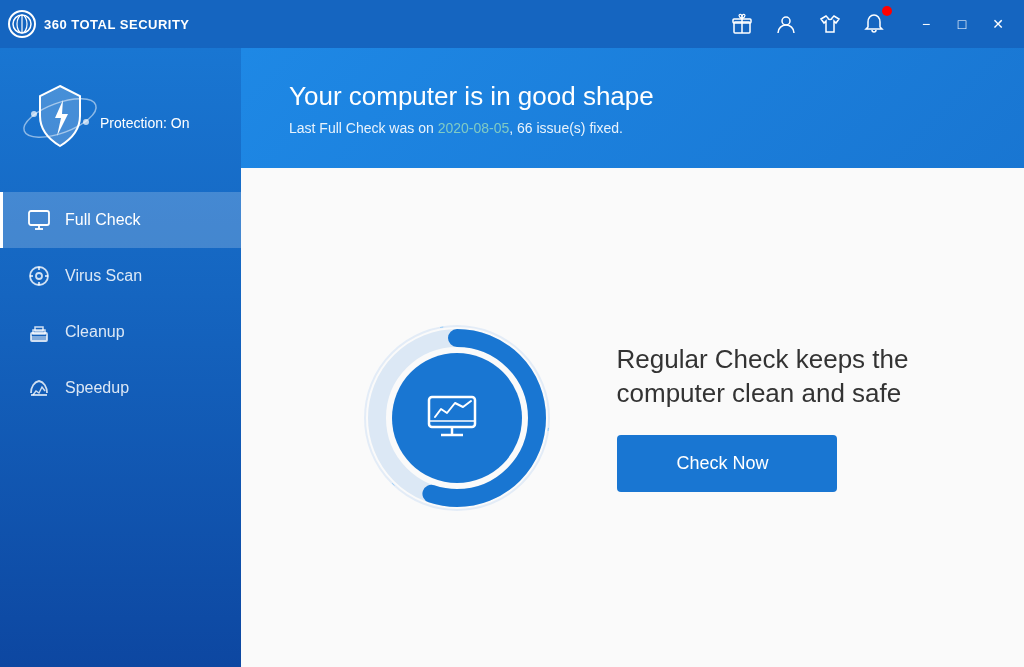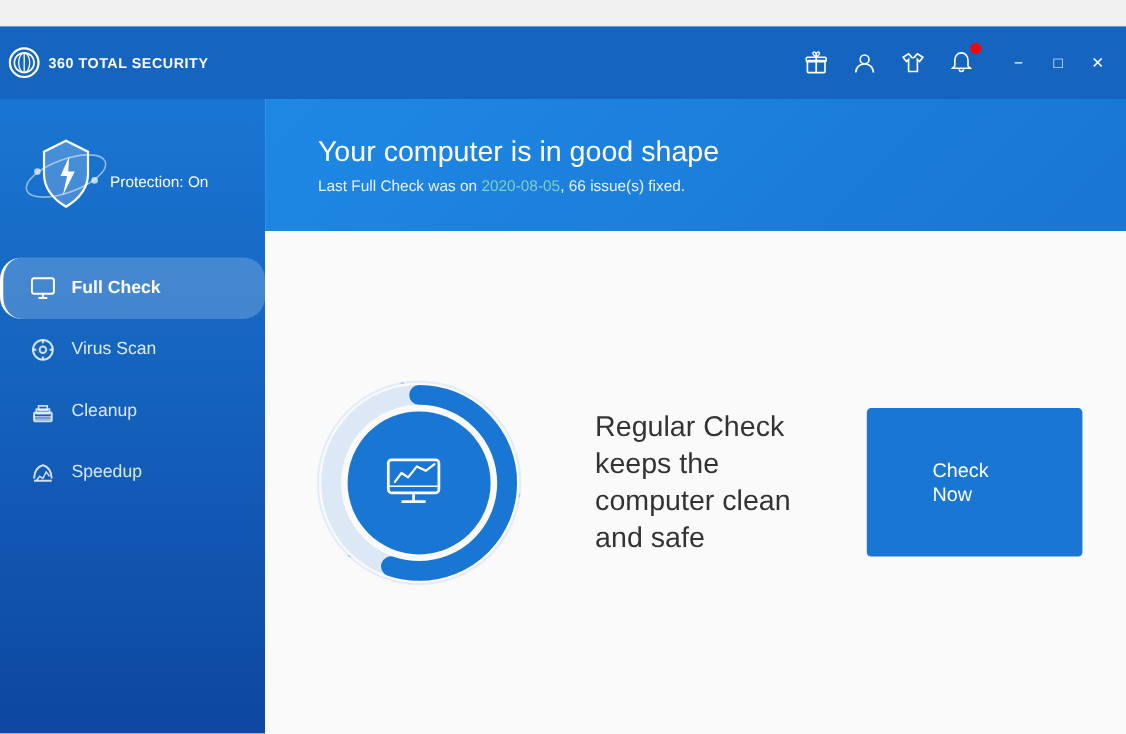--- a/index.html
+++ b/index.html
@@ -8,28 +8,27 @@
       height: 667px;
       font-family: 'Segoe UI', Arial, sans-serif;
       overflow: hidden;
       background: #f0f0f0;
       display: flex;
       flex-direction: column;
     }
 
     
     .title-bar {
-      height: 66px;
+      height: 48px;
       background: #1565c0;
       display: flex;
       align-items: center;
       justify-content: space-between;
       padding: 0 12px 0 8px;
       flex-shrink: 0;
-      margin-top: 24px;
     }
     .title-bar-left {
       display: flex;
       align-items: center;
       gap: 8px;
       color: white;
       font-size: 13px;
       font-weight: 600;
       letter-spacing: 0.5px;
       text-transform: uppercase;
@@ -143,22 +142,21 @@
       color: rgba(255,255,255,0.85);
       font-size: 16px;
       cursor: pointer;
       border-left: 3px solid transparent;
       transition: background 0.15s;
     }
     .nav-item.active {
       background: rgba(255,255,255,0.2);
       border-left: 3px solid white;
       color: white;
-      font-weight: 700;
-      border-radius: 20px;
+      font-weight: 400;
     }
     .nav-icon {
       width: 24px;
       height: 24px;
       display: flex;
       align-items: center;
       justify-content: center;
       flex-shrink: 0;
     }
 
@@ -171,20 +169,21 @@
     }
 
     
     .header-banner {
       background: linear-gradient(135deg, #1e88e5 0%, #1976d2 100%);
       padding: 32px 48px;
       color: white;
       min-height: 120px;
       display: flex;
       flex-direction: column;
+      justify-content: center;
     }
     .header-title {
       font-size: 26px;
       font-weight: 400;
       color: white;
       margin-bottom: 8px;
     }
     .header-subtitle {
       font-size: 14px;
       color: rgba(255,255,255,0.9);
@@ -225,21 +224,21 @@
       border-radius: 50%;
       display: flex;
       align-items: center;
       justify-content: center;
       color: white;
     }
 
     
     .right-content {
       display: flex;
-      flex-direction: row;
+      flex-direction: column;
       gap: 24px;
     }
     .check-tagline {
       font-size: 26px;
       font-weight: 400;
       color: #333;
       line-height: 1.3;
     }
     .check-now-btn {
       background: #1976d2;

